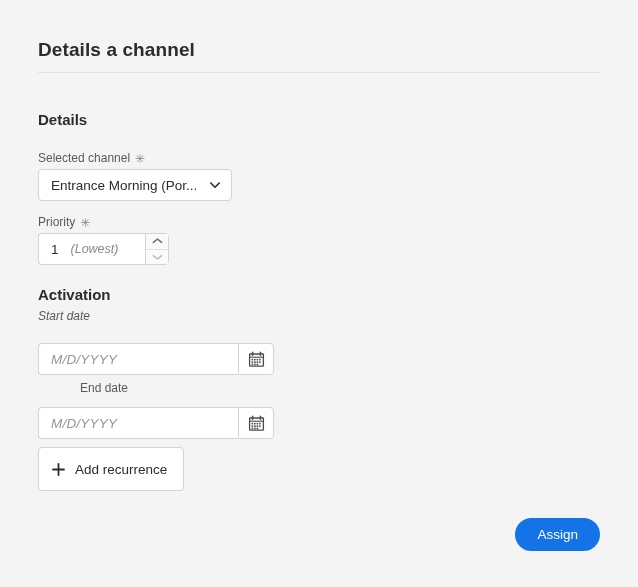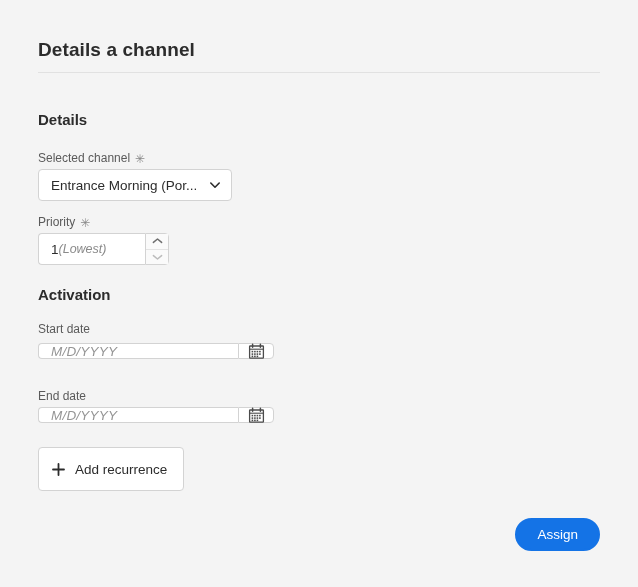--- a/index.html
+++ b/index.html
@@ -59,22 +59,22 @@
   .field-label {
     position: absolute;
     left: 38px;
     font-size: 12px;
     color: #5a5a5a;
     line-height: 16px;
     white-space: nowrap;
   }
   .label-selected-channel { top: 150px; }
   .label-priority { top: 214px; }
-  .label-start-date { top: 321px; }
-  .label-end-date { top: 388px; }
+  .label-start-date { top: 308px; font-style: italic; }
+  .label-end-date { top: 380px; margin-left: 42px; }
 
   .req-asterisk {
     display: inline-block;
     margin-left: 5px;
     font-size: 12px;
     color: #8a8a8a;
     vertical-align: -1px;
   }
 
   
@@ -131,21 +131,21 @@
     overflow: hidden;
   }
   .stepper-value {
     font-size: 13.5px;
     color: #2c2c2c;
   }
   .stepper-hint {
     font-size: 12.5px;
     font-style: italic;
     color: #8a8a8a;
-    margin-left: 0;
+    margin-left: 12px;
     white-space: nowrap;
   }
   .stepper-buttons {
     flex: 0 0 24px;
     width: 24px;
     display: flex;
     flex-direction: column;
     border: 1px solid #d3d3d3;
     border-radius: 0 4px 4px 0;
     box-sizing: border-box;
@@ -159,21 +159,21 @@
     cursor: pointer;
     background: #fafafa;
   }
   .step-btn.up { border-bottom: 1px solid #e3e3e3; }
   .step-btn svg { display: block; }
 
   
   .datefield {
     position: absolute;
     left: 38px;
-    height: 16px;
+    height: 32px;
     width: 236px;
     display: flex;
     box-sizing: border-box;
   }
   .date-start { top: 343px; }
   .date-end   { top: 407px; }
 
   .date-input {
     flex: 1 1 auto;
     background: #ffffff;

